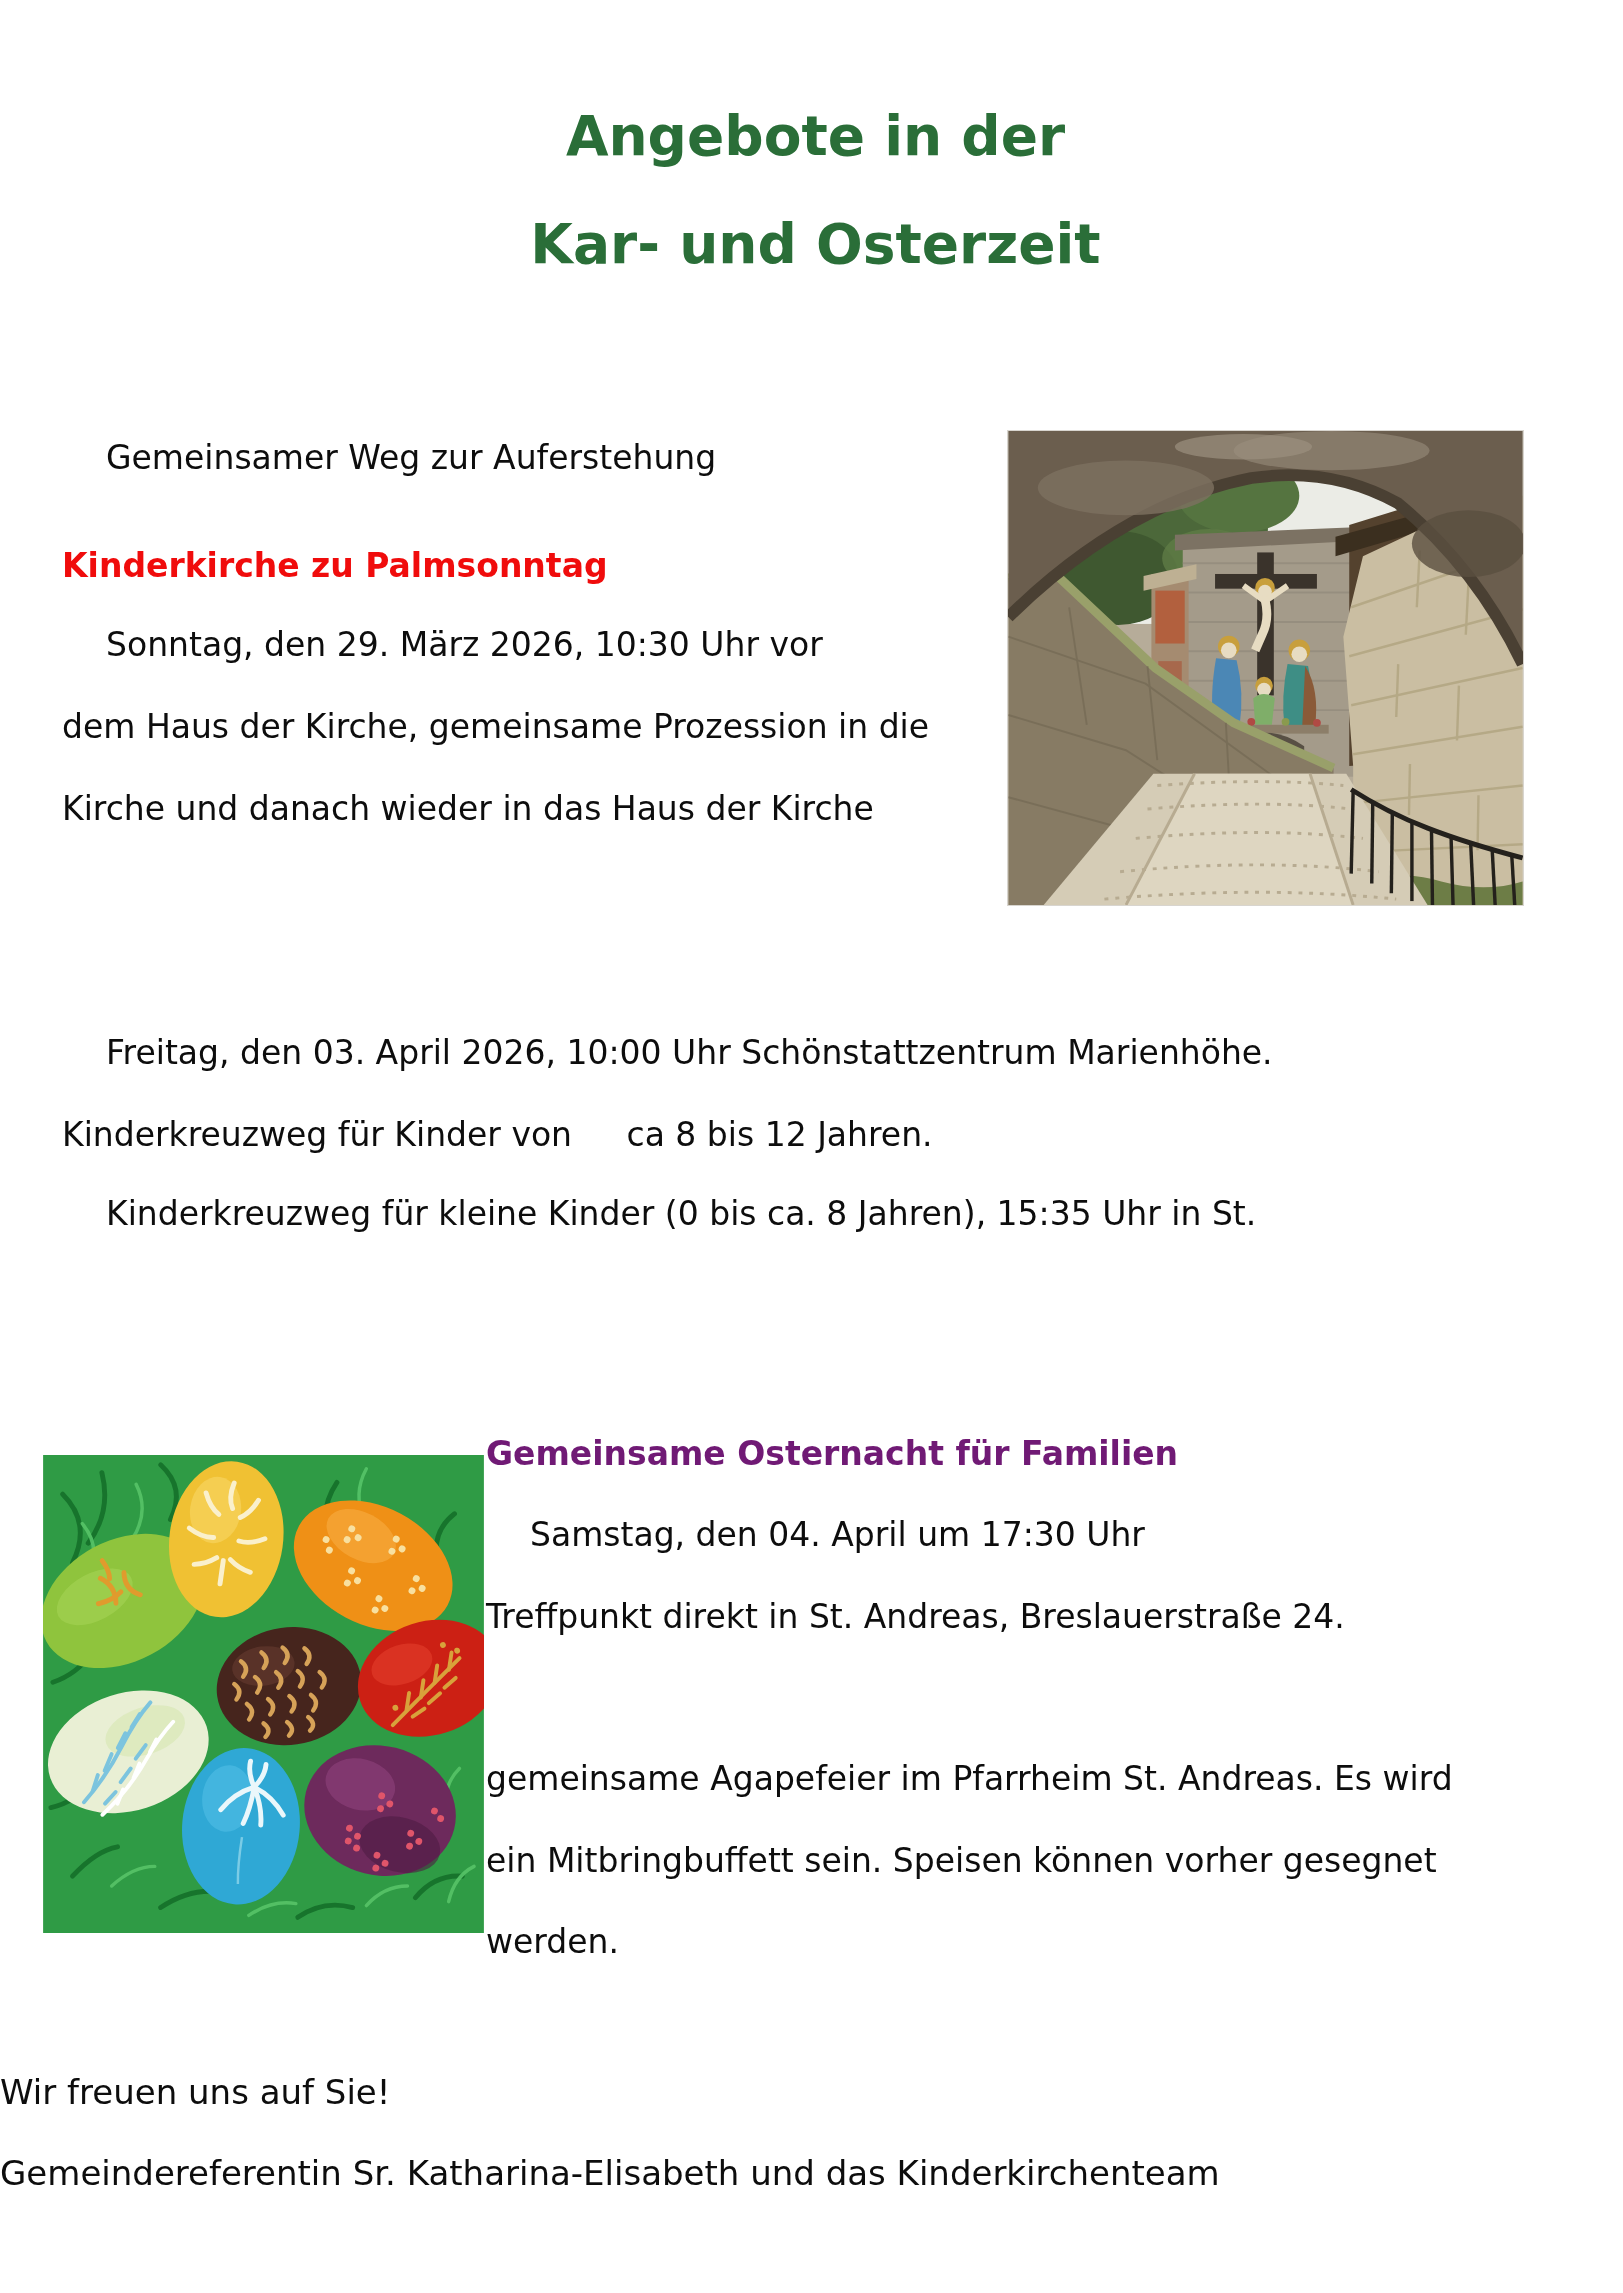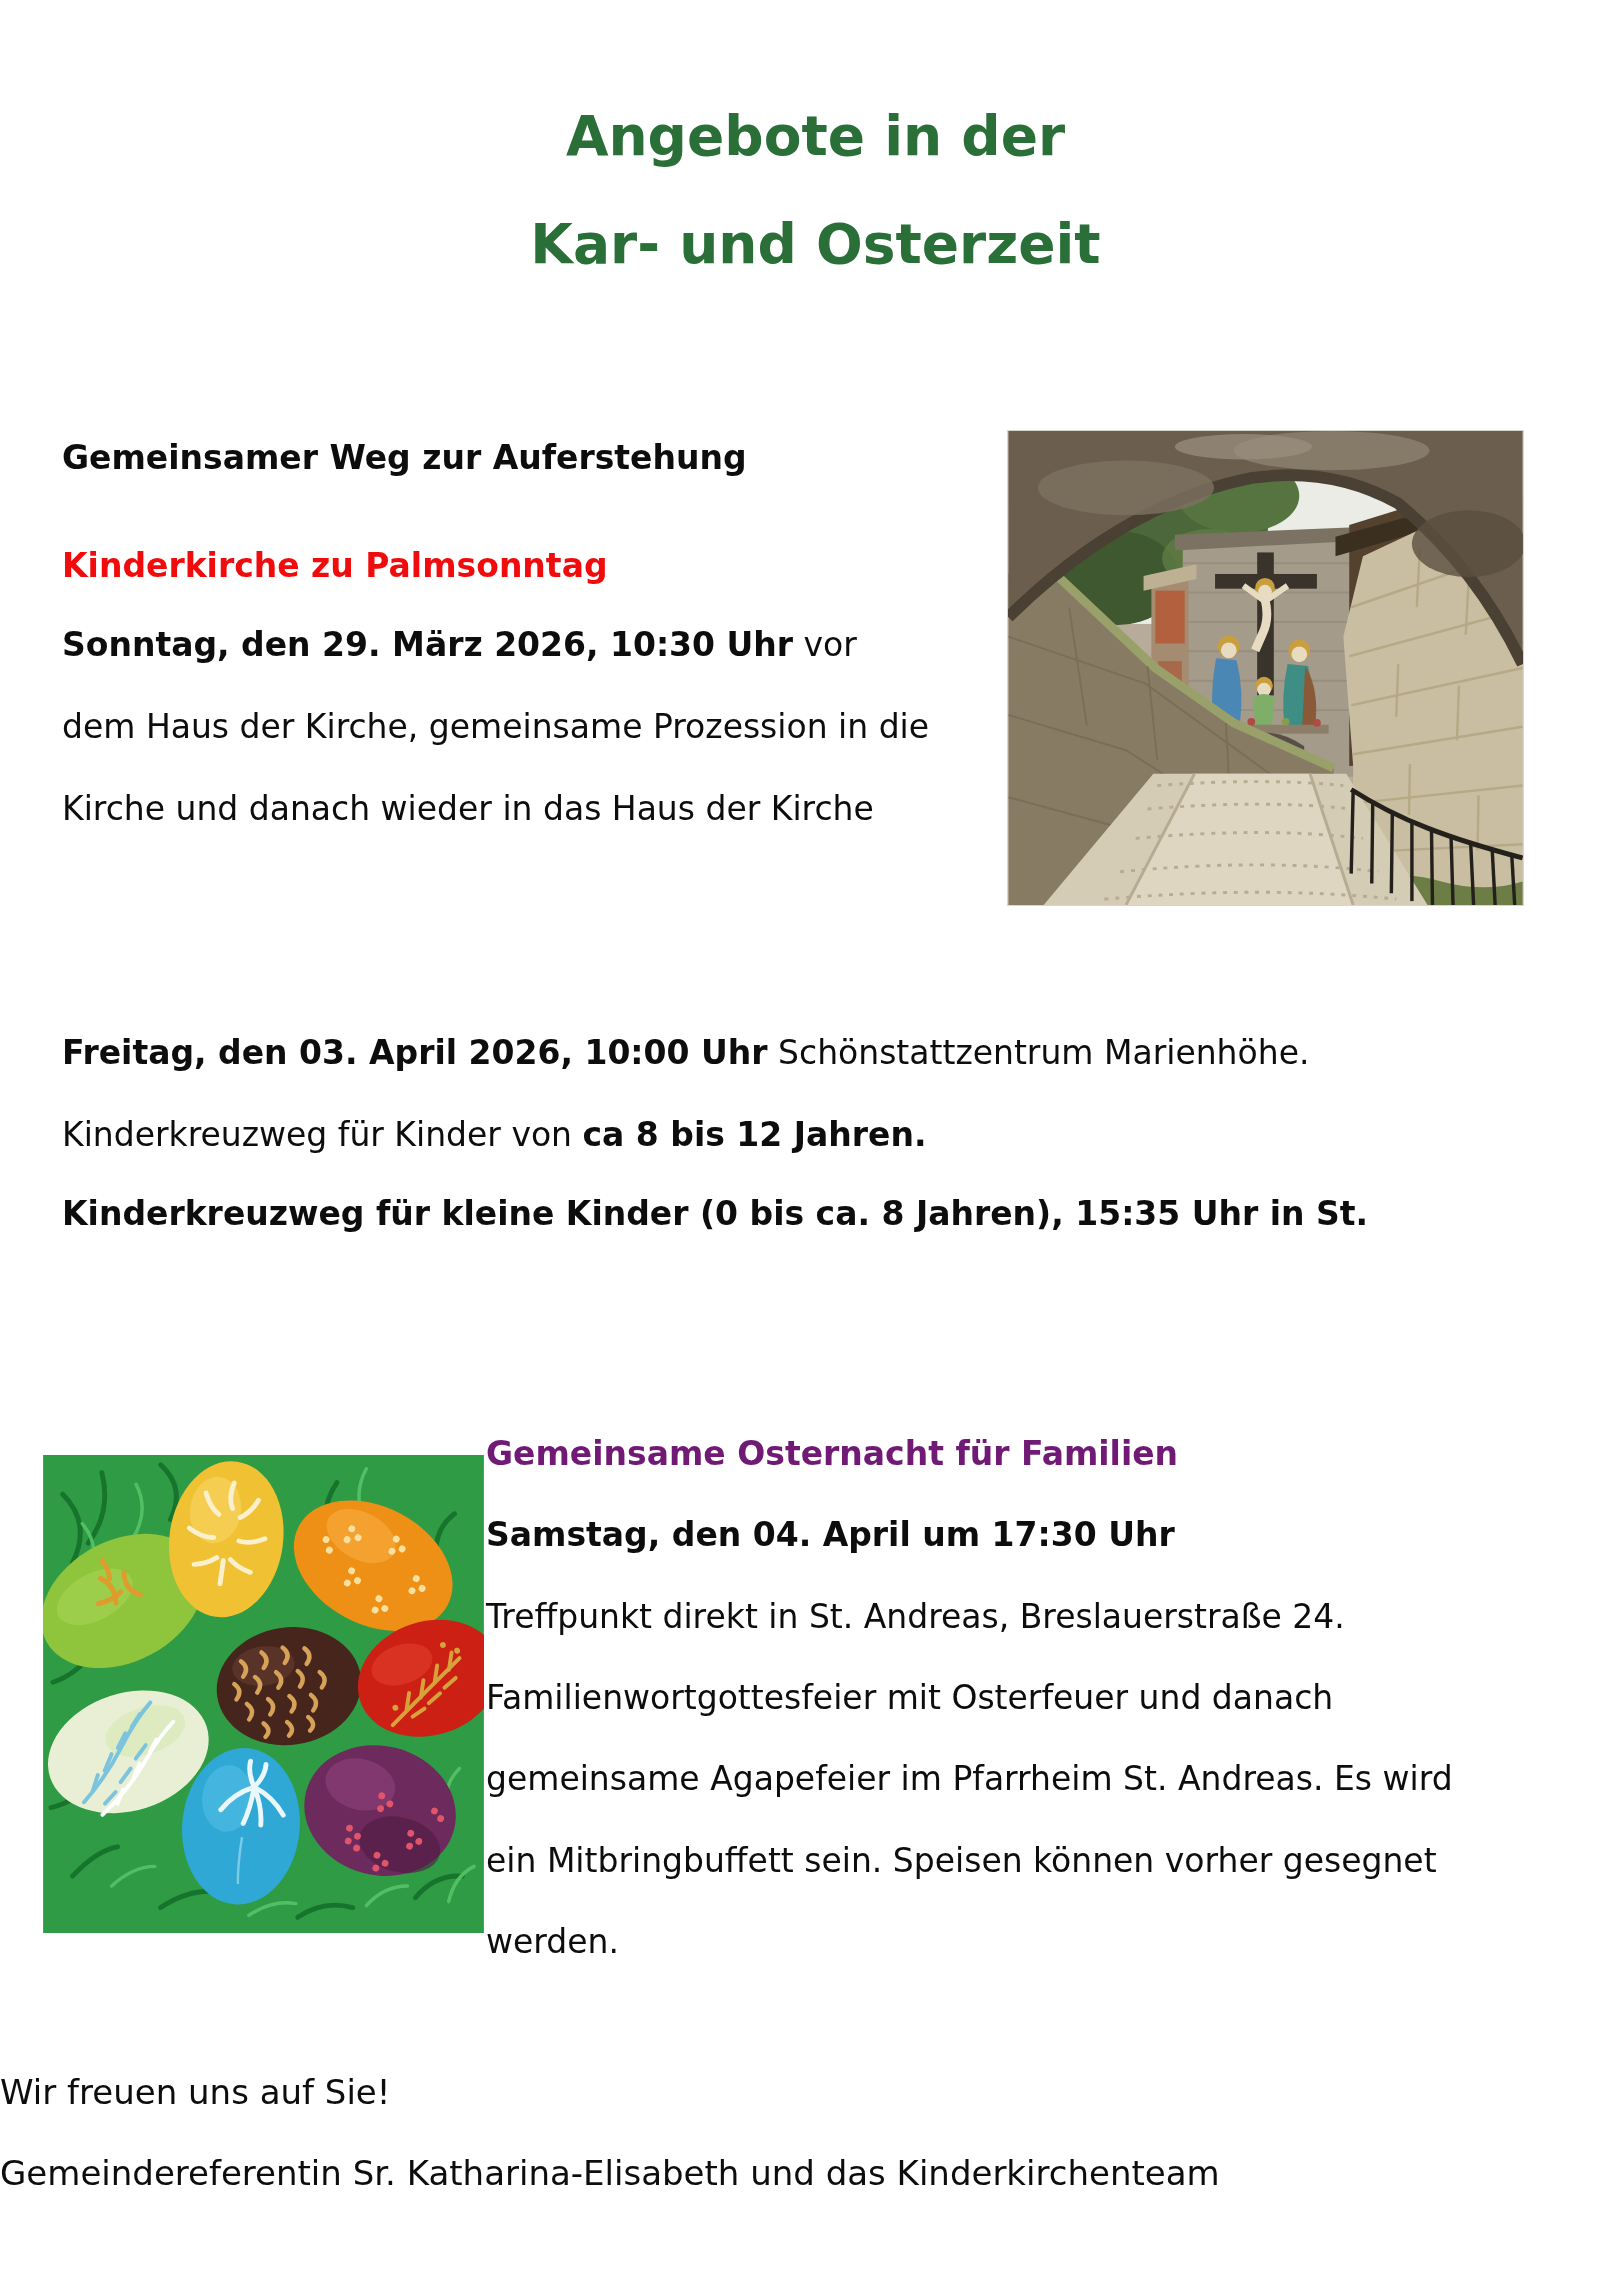--- a/index.html
+++ b/index.html
@@ -1,19 +1,19 @@
 <!DOCTYPE html>
 <html><head>
 <meta charset="utf-8">
 <style>
   html,body{margin:0;padding:0;background:#ffffff;}
   .page{position:relative;width:1623px;height:2294px;background:#ffffff;overflow:hidden;
         font-family:"DejaVu Sans","Liberation Sans",sans-serif;color:#0d0d0d;padding-left:8px;}
   .line{position:absolute;white-space:nowrap;font-size:33px;line-height:47px;color:#0d0d0d;}
-  .b{font-weight:bold;}
+  .b{font-weight:normal;margin-left:44px;}
   .red{color:#f00c0c;font-weight:bold;}
   .gold{color:#701a75;font-weight:bold;}
   .title-line{position:absolute;left:0;width:100%;text-align:center;
               font-weight:bold;font-size:55px;color:#2a6e38;white-space:nowrap;}
   .center-line{position:absolute;left:0;width:100%;text-align:left;font-size:34px;white-space:nowrap;}
   .photo{position:absolute;line-height:0;}
   .photo svg{display:block;}
   .framed{outline:1px solid #d8d5cf;}
 </style>
 </head>
@@ -31,21 +31,20 @@
   <div class="line" style="top:703px;left:62px">dem Haus der Kirche, gemeinsame Prozession in die</div>
   <div class="line" style="top:785px;left:62px">Kirche und danach wieder in das Haus der Kirche</div>
 
   <div class="line" style="top:1029px;left:62px"><span class="b">Freitag, den 03. April 2026, 10:00 Uhr</span><span> Schönstattzentrum Marienhöhe.</span></div>
   <div class="line" style="top:1111px;left:62px"><span>Kinderkreuzweg für Kinder von </span><span class="b">ca 8 bis 12 Jahren.</span></div>
   <div class="line b" style="top:1190px;left:62px">Kinderkreuzweg für kleine Kinder (0 bis ca. 8 Jahren), 15:35 Uhr in St.</div>
 
   <div class="line gold" style="top:1430px;left:486px">Gemeinsame Osternacht für Familien</div>
   <div class="line b" style="top:1511px;left:486px">Samstag, den 04. April um 17:30 Uhr</div>
   <div class="line" style="top:1593px;left:486px">Treffpunkt direkt in St. Andreas, Breslauerstraße 24.</div>
-  <div class="line" style="top:1674px;left:486px">Familienwortgottesfeier mit Osterfeuer und danach</div>
   <div class="line" style="top:1755px;left:486px">gemeinsame Agapefeier im Pfarrheim St. Andreas. Es wird</div>
   <div class="line" style="top:1837px;left:486px">ein Mitbringbuffett sein. Speisen können vorher gesegnet</div>
   <div class="line" style="top:1918px;left:486px">werden.</div>
 
   <div class="center-line" style="top:2072px">Wir freuen uns auf Sie!</div>
   <div class="center-line" style="top:2153px">Gemeindereferentin Sr. Katharina-Elisabeth und das Kinderkirchenteam</div>
 
   <div class="photo framed" style="left:1008px;top:431px">
     <svg width="515" height="474" viewBox="0 0 525 484">
       <rect width="525" height="484" fill="#b6ac99"></rect>

